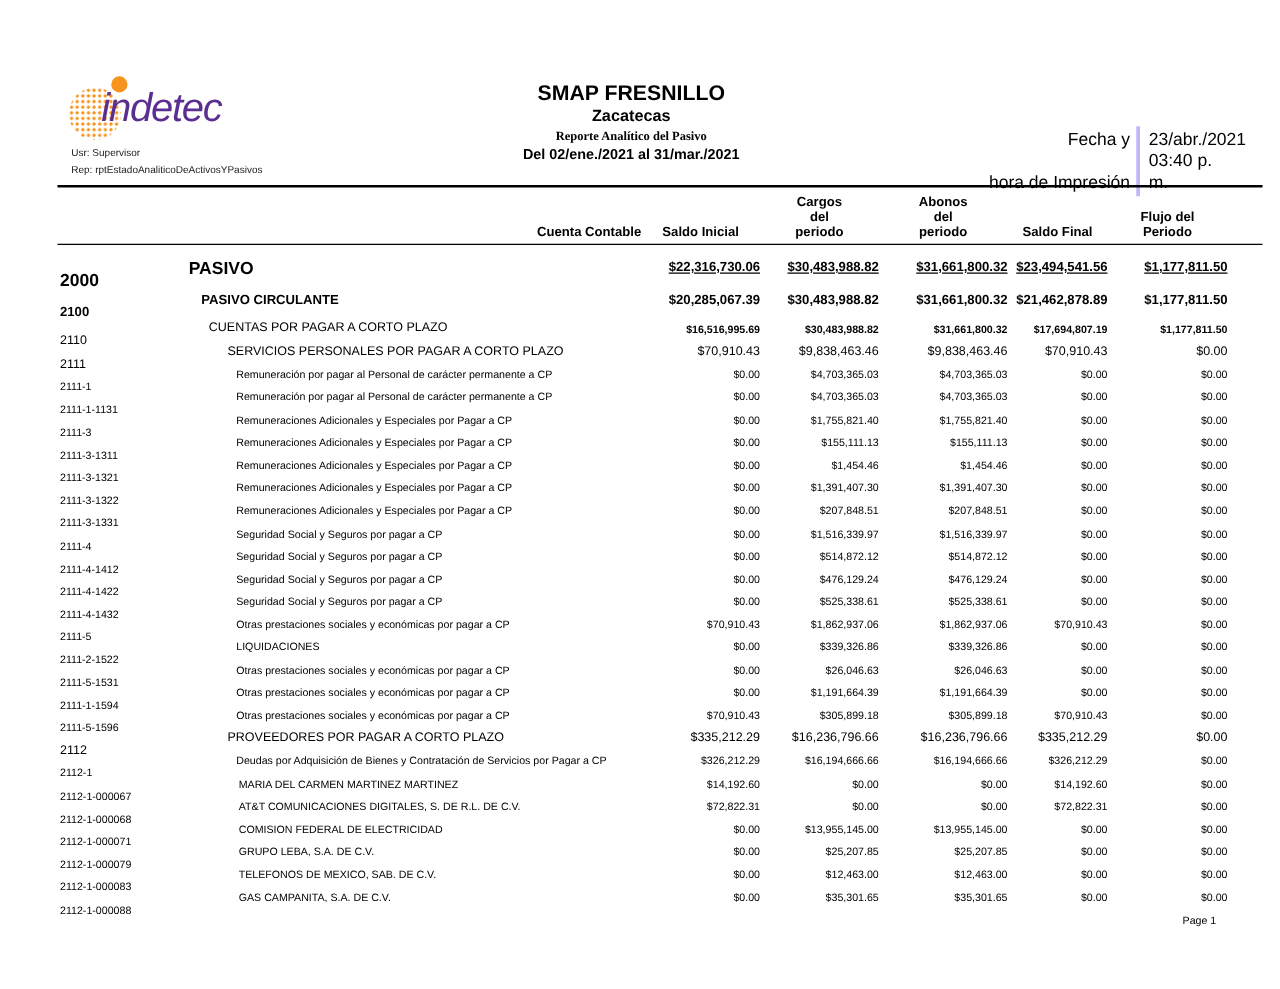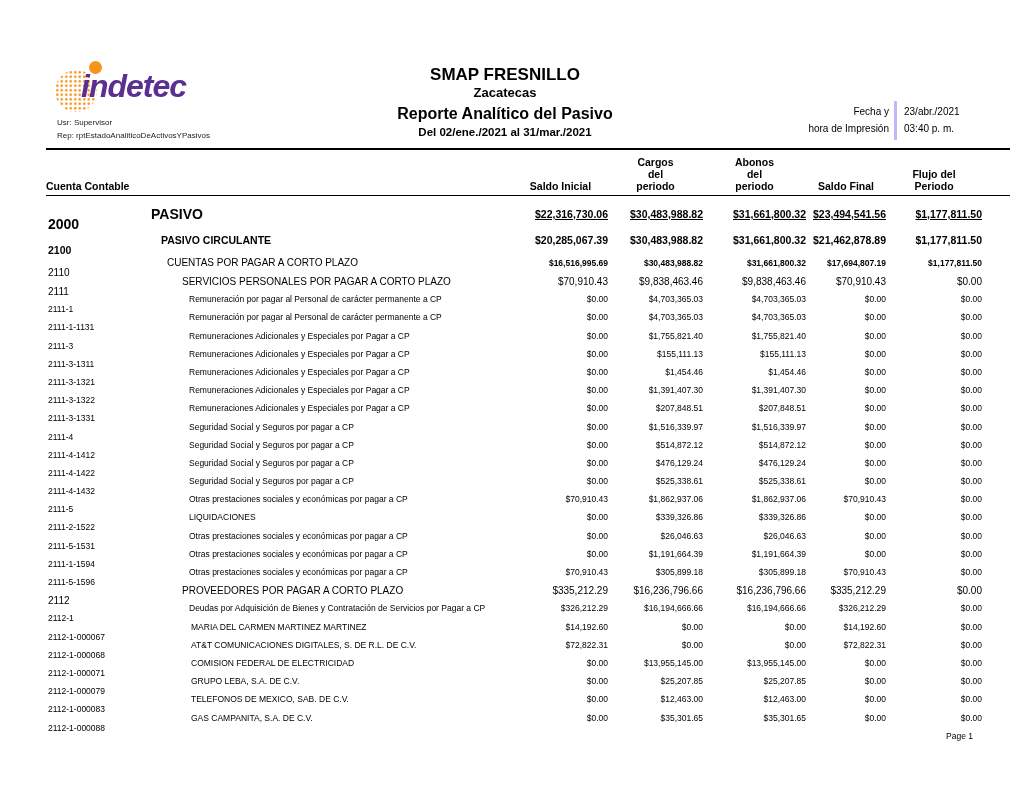--- a/index.html
+++ b/index.html
@@ -11,44 +11,44 @@
   
   .logo{position:absolute;left:55px;top:60px;height:54px;width:170px;}
   .logo-sphere{
     position:absolute;left:0;top:10px;width:42px;height:42px;border-radius:50%;
     background-image:radial-gradient(#F7941E 1.1px, rgba(247,145,30,0) 1.4px);
     background-size:4.5px 4.5px;
   }
   .logo-idot{position:absolute;left:34px;top:1px;width:13px;height:13px;border-radius:50%;background:#F7941E;}
   .logo-text{
     position:absolute;left:26px;top:8px;
-    font-size:32px;font-weight:bold;font-style:italic;color:#5B2F91;letter-spacing:-1px;
+    font-size:32px;font-weight:normal;font-style:italic;color:#5B2F91;letter-spacing:-1px;
   }
   .meta-line{position:absolute;left:57px;font-size:8px;color:#222;}
   .meta-user{top:118px;}
   .meta-report{top:131px;}
   .title-block{position:absolute;left:0;top:64px;width:1010px;text-align:center;line-height:1.25;}
   .title-1{font-size:17px;font-weight:bold;}
   .title-2{font-size:13px;font-weight:bold;}
-  .title-3{font-size:16px;font-weight:bold;margin-top:2px;}
+  .title-3{font-size:10px;font-weight:bold;margin-top:2px;font-family:Liberation Serif, serif;}
   .title-4{font-size:11.5px;font-weight:bold;margin-top:1px;}
-  .print-info{position:absolute;top:101px;right:56px;display:flex;align-items:stretch;font-size:10px;}
+  .print-info{position:absolute;top:101px;right:41px;display:flex;align-items:stretch;font-size:14px;}
   .pi-labels{display:flex;flex-direction:column;justify-content:space-between;text-align:right;padding:2px 5px 3px 0;}
   .pi-values{display:flex;flex-direction:column;justify-content:space-between;border-left:3px solid #c4b5fd;
     padding:2px 0 3px 7px;width:64px;}
   .pi-labels span,.pi-values span{display:block;line-height:17px;}
   
   .rule-top{position:absolute;left:46px;top:148px;width:964px;border-top:2.5px solid #000;}
   
   .table-area{position:absolute;left:46px;top:152px;width:964px;}
   .grid{display:grid;grid-template-columns:105px 1fr 95px 95px 103px 80px 96px;width:936px;}
   .thead-wrap{border-bottom:1.5px solid #000;width:964px;padding-bottom:3px;}
   .thead{align-items:end;min-height:40px;}
   .th{font-weight:bold;font-size:10.5px;text-align:center;white-space:pre-line;line-height:1.15;}
-  .th-account{grid-column:1 / 3;text-align:left;}
+  .th-account{grid-column:1 / 3;text-align:right;}
   .trow{height:18.2px;align-items:center;}
   .code{padding-left:2px;margin-top:20px;}
   .num{text-align:right;}
   .level-1{height:28px;}
   .level-1 .code,.level-1 .desc{font-size:14px;font-weight:bold;}
   .level-1 .num{font-size:10.5px;font-weight:bold;text-decoration:underline;}
   .level-2{height:23px;}
   .level-2 .code,.level-2 .desc{font-size:10.5px;font-weight:bold;}
   .level-2 .num{font-size:10.5px;font-weight:bold;}
   .level-2 .desc{padding-left:10px;}

